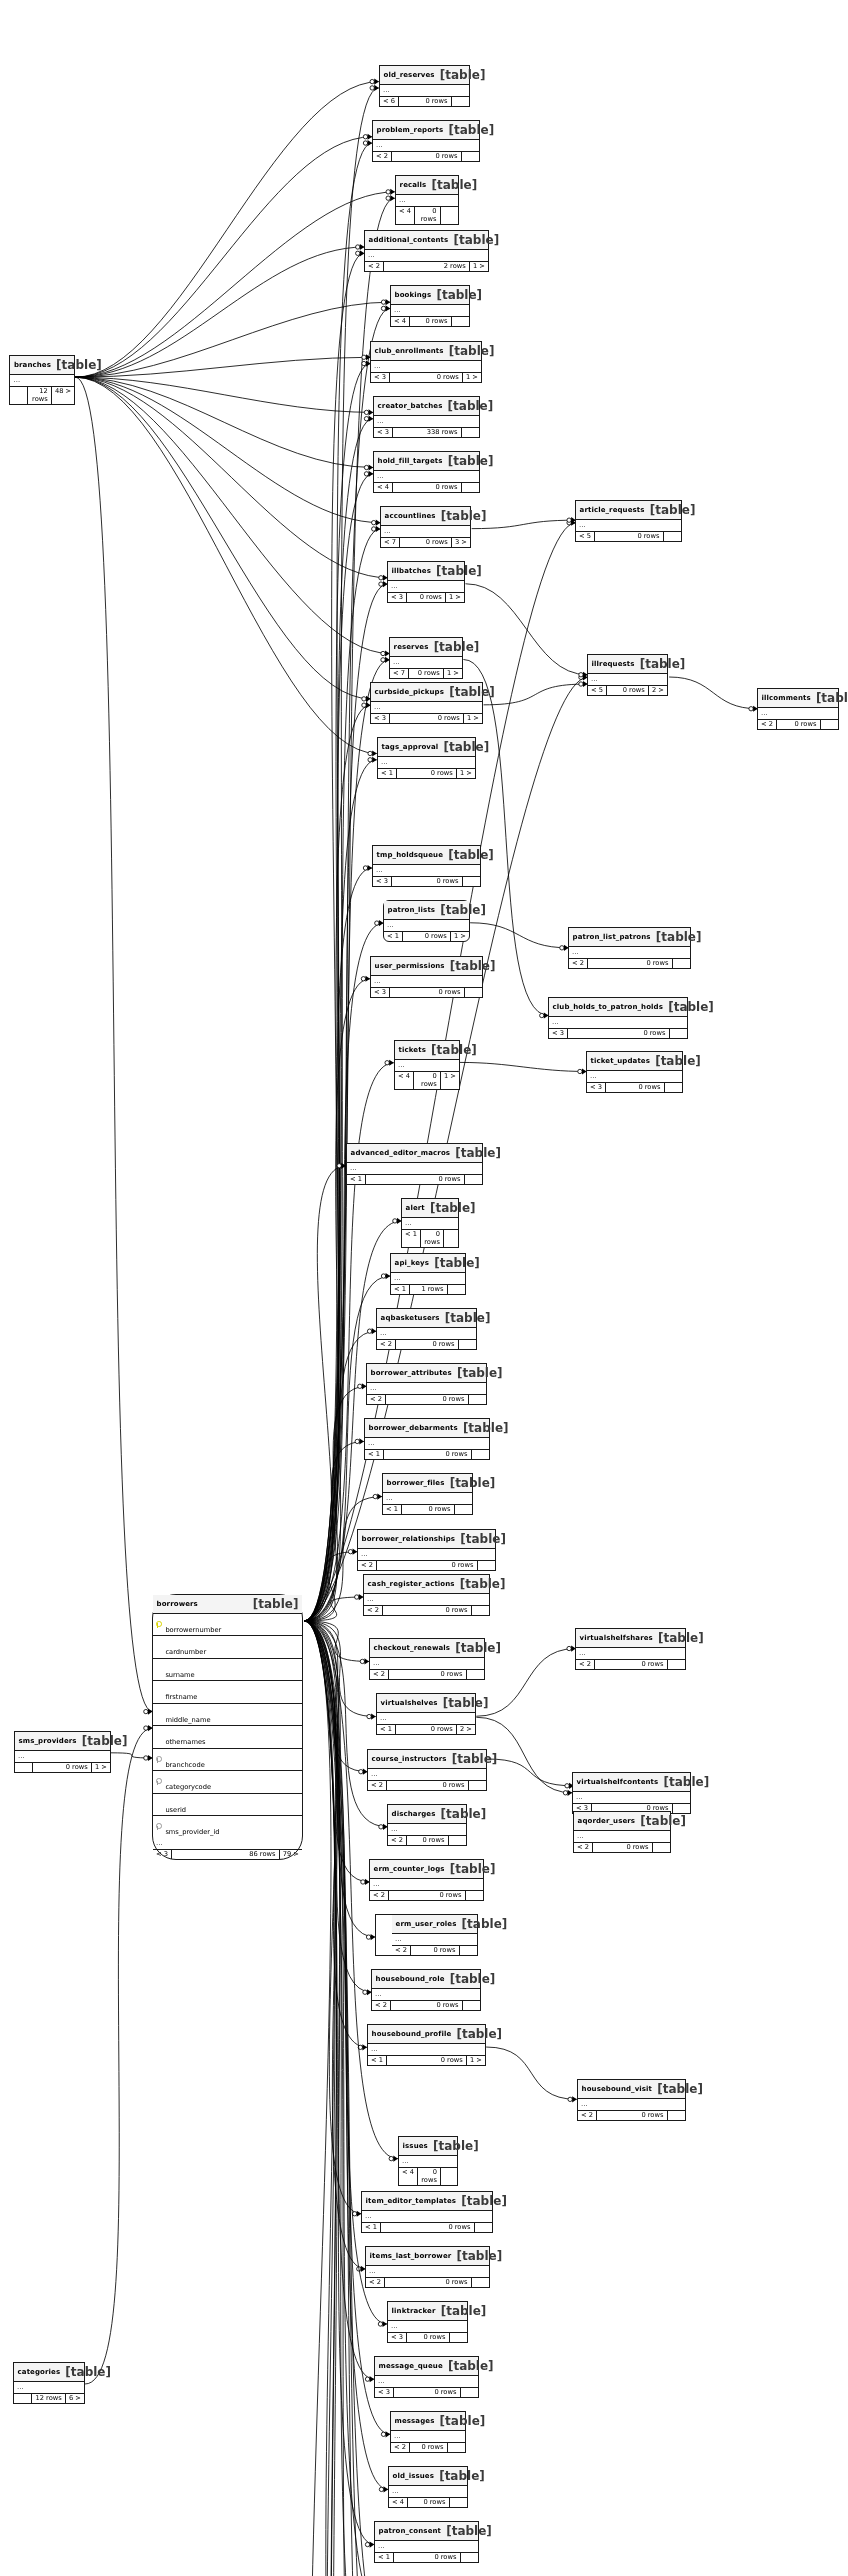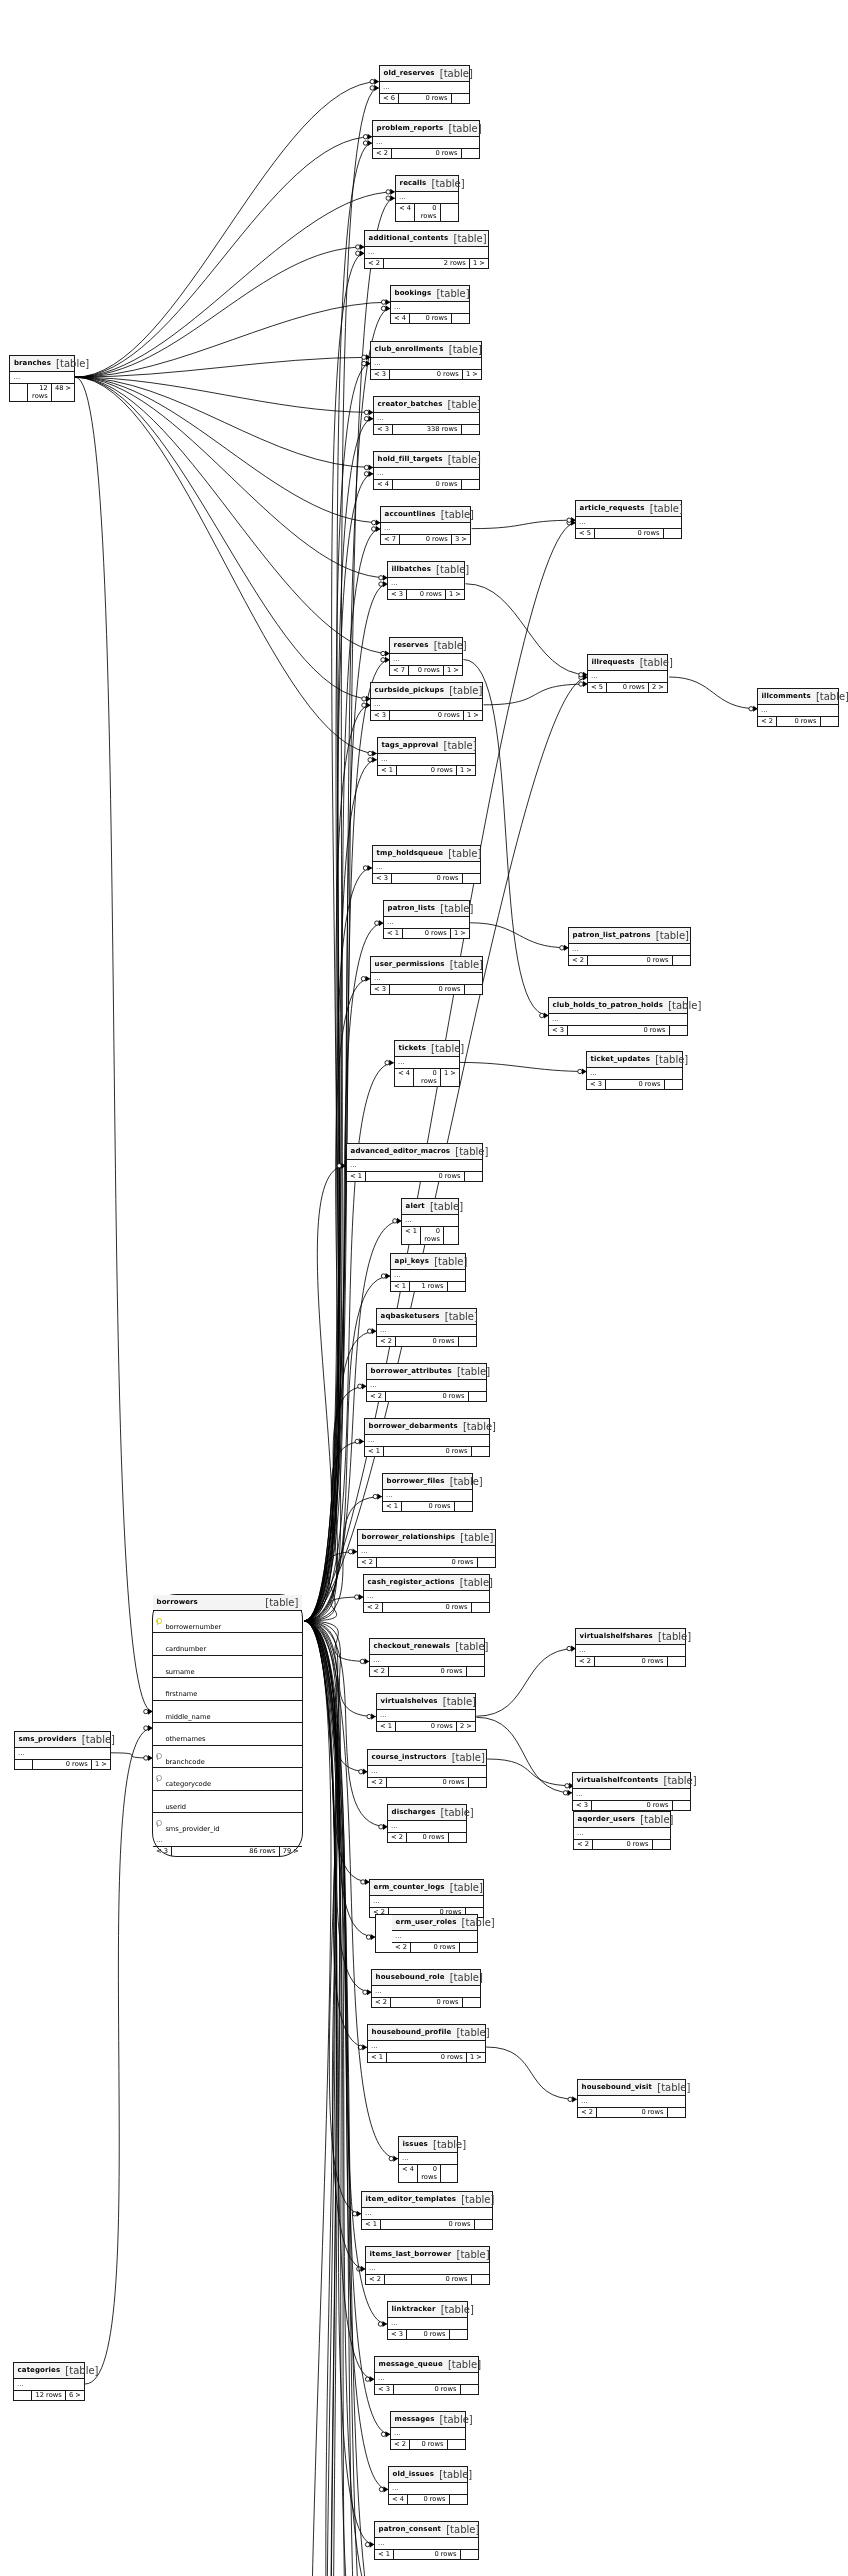--- a/index.html
+++ b/index.html
@@ -8,21 +8,21 @@
   svg#edges{position:absolute;left:0;top:0;width:849px;height:3298px;pointer-events:none;}
   svg#edges path{fill:none;stroke:#000000;stroke-width:1.6;}
   svg#edges circle{fill:#ffffff;stroke:#000000;stroke-width:1.6;}
   svg#edges polygon{fill:#000000;}
 
   .tbl{position:absolute;border:0.9px solid #1a1a1a;background:#ffffff;box-sizing:border-box;}
   .hdr{display:flex;align-items:center;justify-content:space-between;
        background:#f4f4f4;border-bottom:0.9px solid #1a1a1a;
        padding:1.5px 3.6px 2.1px 3.6px;white-space:nowrap;}
   .hdr .tname{font-weight:bold;font-size:7px;color:#000;letter-spacing:0.1px;}
-  .hdr .ttype{font-size:10px;color:#3a3a3a;padding-left:5.2px;}
+  .hdr .ttype{font-size:12px;color:#3a3a3a;padding-left:5.2px;font-weight:bold;}
   .cols{display:block;}
   .col{display:flex;align-items:center;border-bottom:0.9px solid #1a1a1a;
        padding:1px 3.1px 1.5px 3.1px;font-size:6.7px;white-space:nowrap;min-height:9.3px;}
   .col:last-child{border-bottom:none;}
   .col .kw{width:7.2px;display:inline-block;flex:0 0 7.2px;}
   .col .cn{flex:1 1 auto;padding-left:2.1px;margin-top:11px;}
   .ellipsis{display:flex;align-items:center;padding:1px 3.1px 2.1px 3.1px;font-size:6.7px;
             border-bottom:0.9px solid #1a1a1a;min-height:8.2px;color:#111;letter-spacing:0.5px;}
   .foot{display:flex;font-size:6.7px;}
   .foot > div{border-right:0.9px solid #1a1a1a;padding:0.5px 3.1px 1px 3.1px;box-sizing:border-box;}
@@ -534,21 +534,21 @@
           <span class="tname">tmp_holdsqueue</span>
           <span class="ttype">[table]</span>
         </div>
         <div class="ellipsis">…</div>
         <div class="foot">
           <div class="fin">&lt; 3</div>
           <div class="frows">0 rows</div>
           <div class="fout"></div>
         </div>
       </div>
-      <div class="tbl" style="left: 383px; top: 900px; width: 87px;">
+      <div class="tbl" style="left: 383px; top: 900px; width: 87px; border-radius: 6px;">
         <div class="hdr">
           <span class="tname">patron_lists</span>
           <span class="ttype">[table]</span>
         </div>
         <div class="ellipsis">…</div>
         <div class="foot">
           <div class="fin">&lt; 1</div>
           <div class="frows">0 rows</div>
           <div class="fout">1 &gt;</div>
         </div>
@@ -786,21 +786,21 @@
           <span class="tname">virtualshelfcontents</span>
           <span class="ttype">[table]</span>
         </div>
         <div class="ellipsis">…</div>
         <div class="foot">
           <div class="fin">&lt; 3</div>
           <div class="frows">0 rows</div>
           <div class="fout"></div>
         </div>
       </div>
-      <div class="tbl" style="left: 369px; top: 1859px; width: 115px; margin-top: 20px;">
+      <div class="tbl" style="left: 369px; top: 1859px; width: 115px;">
         <div class="hdr">
           <span class="tname">erm_counter_logs</span>
           <span class="ttype">[table]</span>
         </div>
         <div class="ellipsis">…</div>
         <div class="foot">
           <div class="fin">&lt; 2</div>
           <div class="frows">0 rows</div>
           <div class="fout"></div>
         </div>

